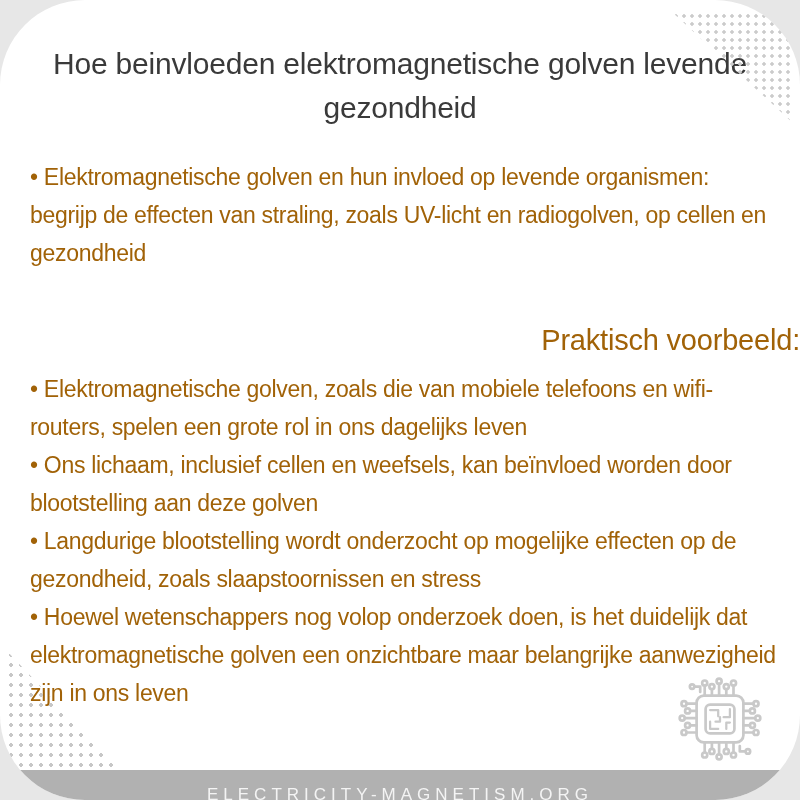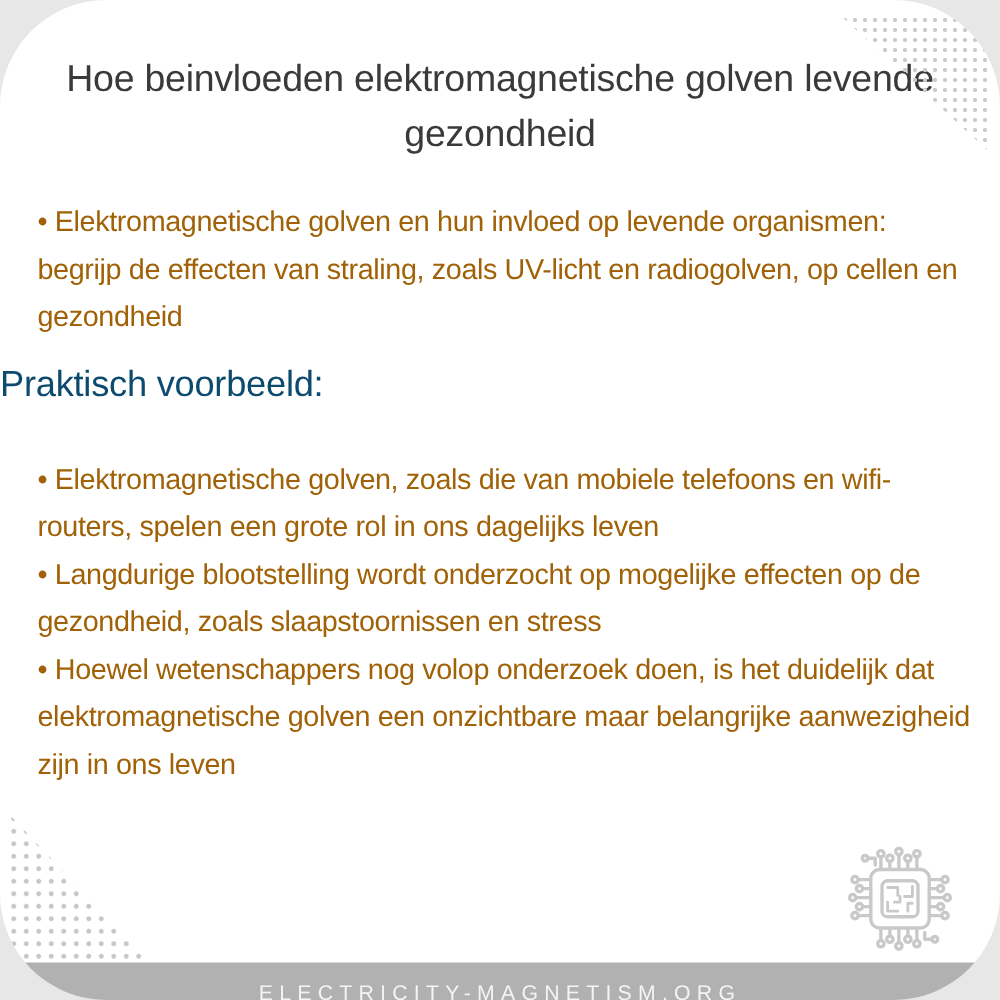--- a/index.html
+++ b/index.html
@@ -33,29 +33,29 @@
   .bullet-block {
     margin: 0;
     padding: 0 24px 0 30px;
     font-size: 23px;
     font-weight: 400;
     line-height: 38px;
     color: #a16207;
     letter-spacing: -0.3px;
   }
   .intro-block { margin-top: 28px; }
-  .example-block { margin-top: 36px; }
+  .example-block { margin-top: 10px; }
   .bullet-block p { margin: 0; }
   .section-heading {
-    margin: 16px 0 0 0;
-    text-align: left;
+    margin: 48px 0 0 0;
+    text-align: right;
     font-size: 29px;
     font-weight: 400;
     line-height: 40px;
-    color: #0c4a6e;
+    color: #a16207;
     letter-spacing: -0.2px;
   }
   .dots {
     position: absolute;
     background-image: radial-gradient(circle, #cbcbcb 1.5px, transparent 1.9px);
     pointer-events: none;
   }
   .dots-tr {
     top: 12px;
     right: 6px;
@@ -112,20 +112,21 @@
   </h1>
 
   <div class="bullet-block intro-block">
     <p>• Elektromagnetische golven en hun invloed op levende organismen: begrijp de effecten van straling, zoals UV-licht en radiogolven, op cellen en gezondheid</p>
   </div>
 
   <h2 class="section-heading">Praktisch voorbeeld:</h2>
 
   <div class="bullet-block example-block">
     <p>• Elektromagnetische golven, zoals die van mobiele telefoons en wifi-routers, spelen een grote rol in ons dagelijks leven</p>
+    <p>• Ons lichaam, inclusief cellen en weefsels, kan beïnvloed worden door blootstelling aan deze golven</p>
     <p>• Langdurige blootstelling wordt onderzocht op mogelijke effecten op de gezondheid, zoals slaapstoornissen en stress</p>
     <p>• Hoewel wetenschappers nog volop onderzoek doen, is het duidelijk dat elektromagnetische golven een onzichtbare maar belangrijke aanwezigheid zijn in ons leven</p>
   </div>
 
   <div class="dots dots-bl"></div>
 
   <svg class="chip" viewBox="0 0 100 100" fill="none" stroke="#c9c9c9" stroke-width="3" stroke-linecap="round" stroke-linejoin="round" xmlns="http://www.w3.org/2000/svg">
 
     <rect x="24" y="24" width="52" height="52" rx="8"></rect>
     <rect x="34" y="34" width="32" height="32" rx="5"></rect>

